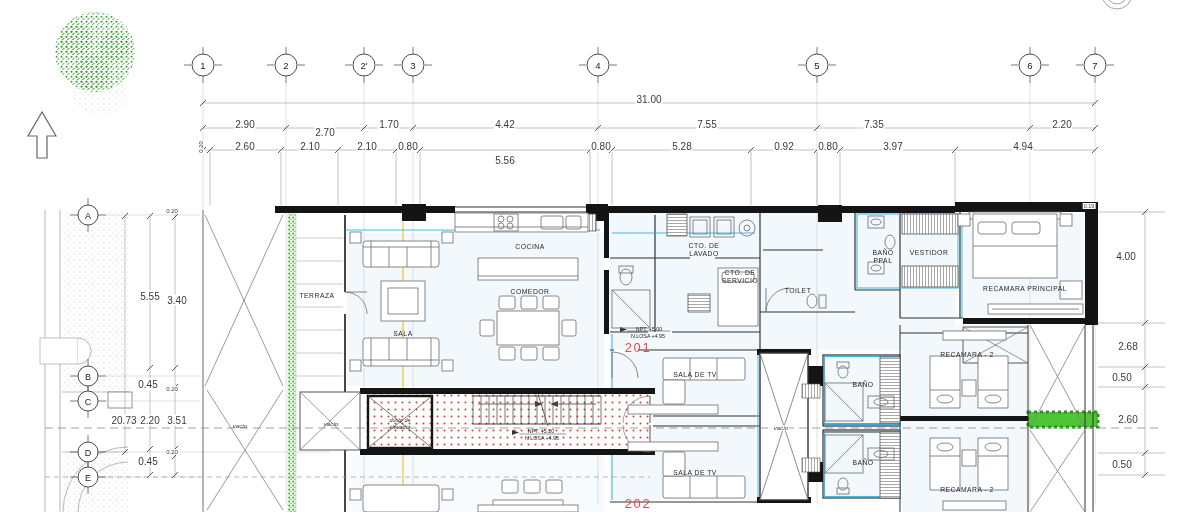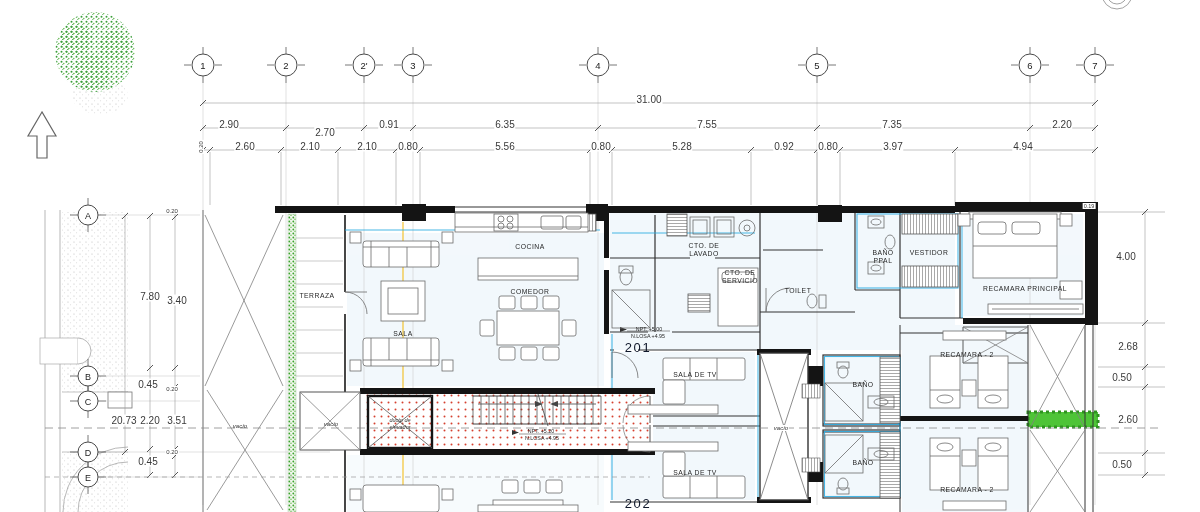--- a/index.html
+++ b/index.html
@@ -6,21 +6,21 @@
   .canvas{position:relative;width:1200px;height:512px;background:#fff;overflow:hidden;
           font-family:"Liberation Sans",sans-serif;}
   .canvas svg{position:absolute;left:0;top:0;}
   .lbl{position:absolute;transform:translate(-50%,-50%);font-size:6.8px;color:#1f1f1f;
        white-space:nowrap;letter-spacing:.07em;z-index:5;}
   .wrap{white-space:normal;text-align:center;line-height:1.25;}
   .dimt{position:absolute;transform:translate(-50%,-50%);font-size:10px;color:#3a3a3a;
         background:#fff;padding:0 1px;letter-spacing:0;z-index:4;}
   .rot{transform:translate(-50%,-50%) rotate(-90deg);}
   .xs{font-size:5.3px;letter-spacing:0;}
-  .big{font-size:13px;letter-spacing:.12em;color:#0f172a;}
+  .big{font-size:13px;letter-spacing:.12em;color:#ef4444;}
   .it{font-style:italic;font-size:6px;letter-spacing:0;color:#333;}
   .bub{position:absolute;width:21px;height:21px;border:1px solid #4a4a4a;border-radius:50%;
        background:#fff;transform:translate(-50%,-50%);display:flex;align-items:center;
        justify-content:center;font-size:9.5px;color:#222;z-index:6;}
   .bubr{width:19px;height:19px;font-size:9px;}
 </style>
 </head>
 <body>
 
 <div class="canvas">
@@ -381,42 +381,42 @@
       <span>C</span>
     </div>
 <div class="bub bubr" style="left:88px;top:452px">
       <span>D</span>
     </div>
 <div class="bub bubr" style="left:88px;top:477px">
       <span>E</span>
     </div>
 
 <div class="dimt" style="left:649px;top:99px">31.00</div>
-<div class="dimt" style="left:229px;top:124px">2.90</div>
+<div class="dimt" style="left:245px;top:124px">2.90</div>
 <div class="dimt" style="left:325px;top:132px">2.70</div>
-<div class="dimt" style="left:389px;top:124px">0.91</div>
-<div class="dimt" style="left:505px;top:124px">6.35</div>
+<div class="dimt" style="left:389px;top:124px">1.70</div>
+<div class="dimt" style="left:505px;top:124px">4.42</div>
 <div class="dimt" style="left:707px;top:124px">7.55</div>
-<div class="dimt" style="left:892px;top:124px">7.35</div>
+<div class="dimt" style="left:874px;top:124px">7.35</div>
 <div class="dimt" style="left:1062px;top:124px">2.20</div>
 <div class="dimt rot" style="left:201px;top:147px;font-size:6px">0.20</div>
 <div class="dimt" style="left:245px;top:146px">2.60</div>
 <div class="dimt" style="left:310px;top:146px">2.10</div>
 <div class="dimt" style="left:367px;top:146px">2.10</div>
 <div class="dimt" style="left:408px;top:146px">0.80</div>
-<div class="dimt" style="left:505px;top:146px">5.56</div>
+<div class="dimt" style="left:505px;top:160px">5.56</div>
 <div class="dimt" style="left:601px;top:146px">0.80</div>
 <div class="dimt" style="left:682px;top:146px">5.28</div>
 <div class="dimt" style="left:784px;top:146px">0.92</div>
 <div class="dimt" style="left:828px;top:146px">0.80</div>
 <div class="dimt" style="left:893px;top:146px">3.97</div>
 <div class="dimt" style="left:1023px;top:146px">4.94</div>
 
 <div class="dimt" style="left:124px;top:420px">20.73</div>
-<div class="dimt" style="left:150px;top:296px">7.80</div>
+<div class="dimt" style="left:150px;top:296px">5.55</div>
 <div class="dimt" style="left:148px;top:384px">0.45</div>
 <div class="dimt" style="left:150px;top:420px">2.20</div>
 <div class="dimt" style="left:148px;top:461px">0.45</div>
 <div class="dimt" style="left:172px;top:211px;font-size:6px">0.20</div>
 <div class="dimt" style="left:177px;top:300px">3.40</div>
 <div class="dimt" style="left:172px;top:389px;font-size:6px">0.20</div>
 <div class="dimt" style="left:177px;top:420px">3.51</div>
 <div class="dimt" style="left:172px;top:452px;font-size:6px">0.20</div>
 
 <div class="dimt" style="left:1089px;top:206px;font-size:5.5px">0.19</div>

